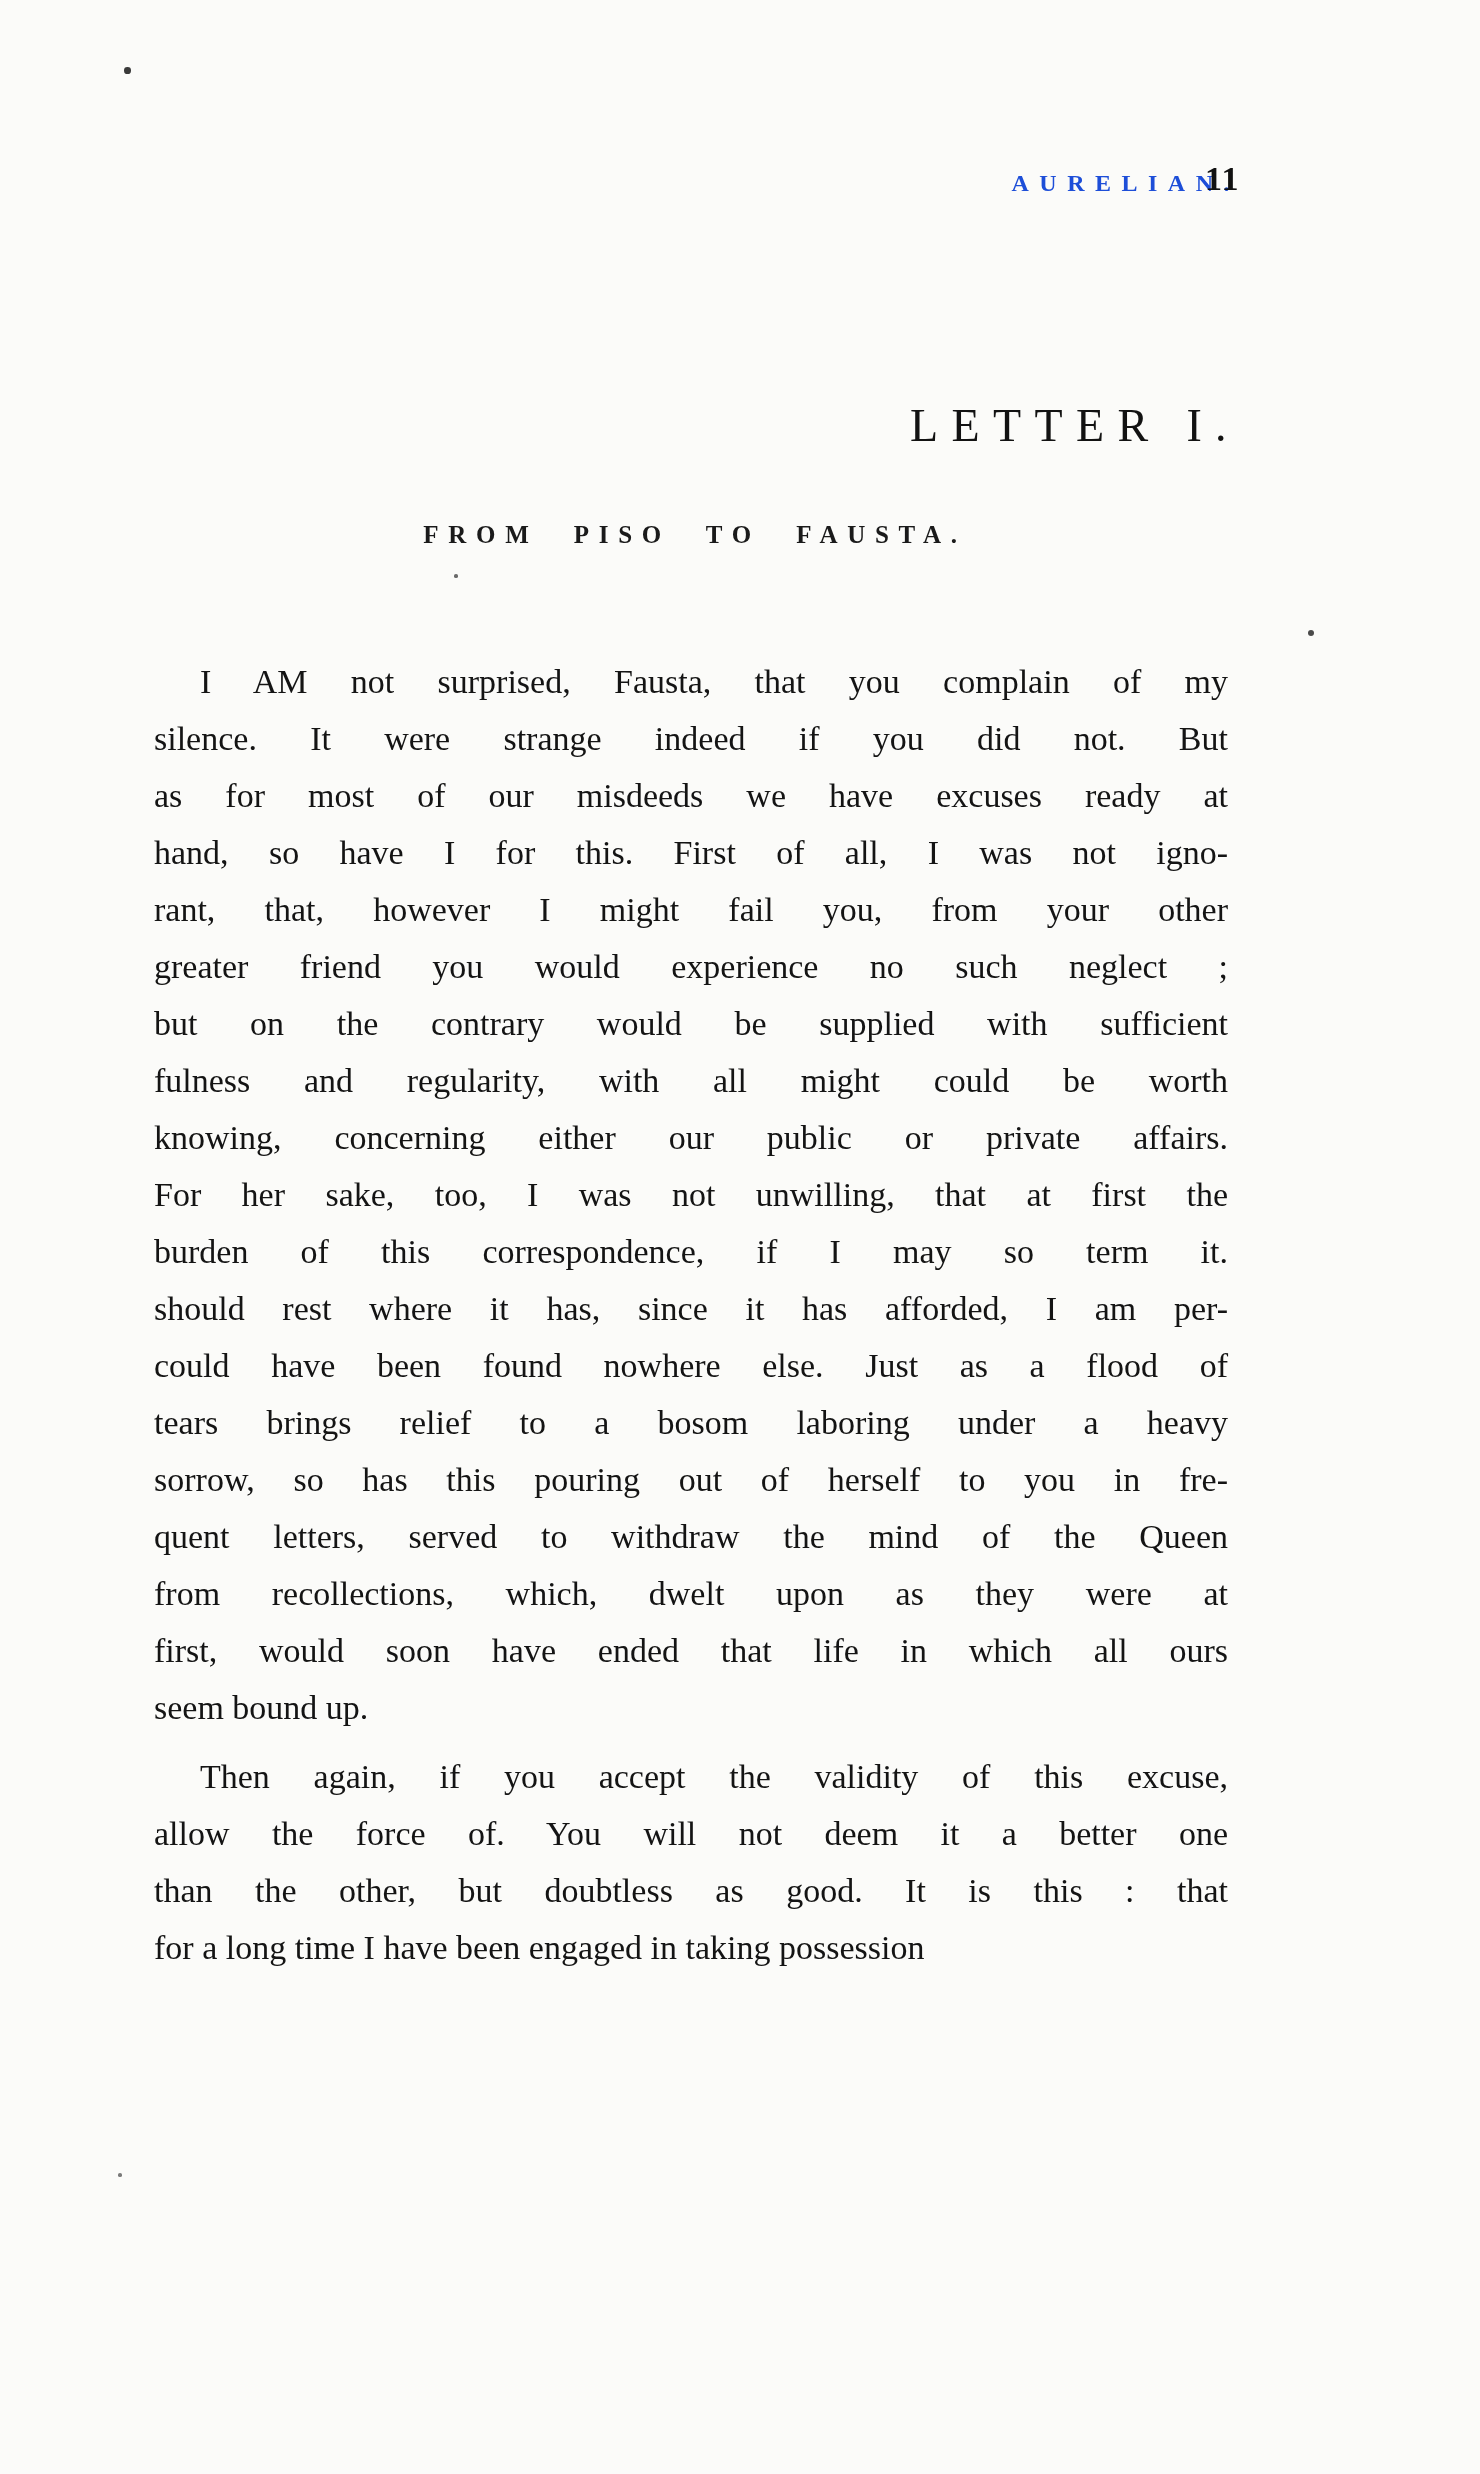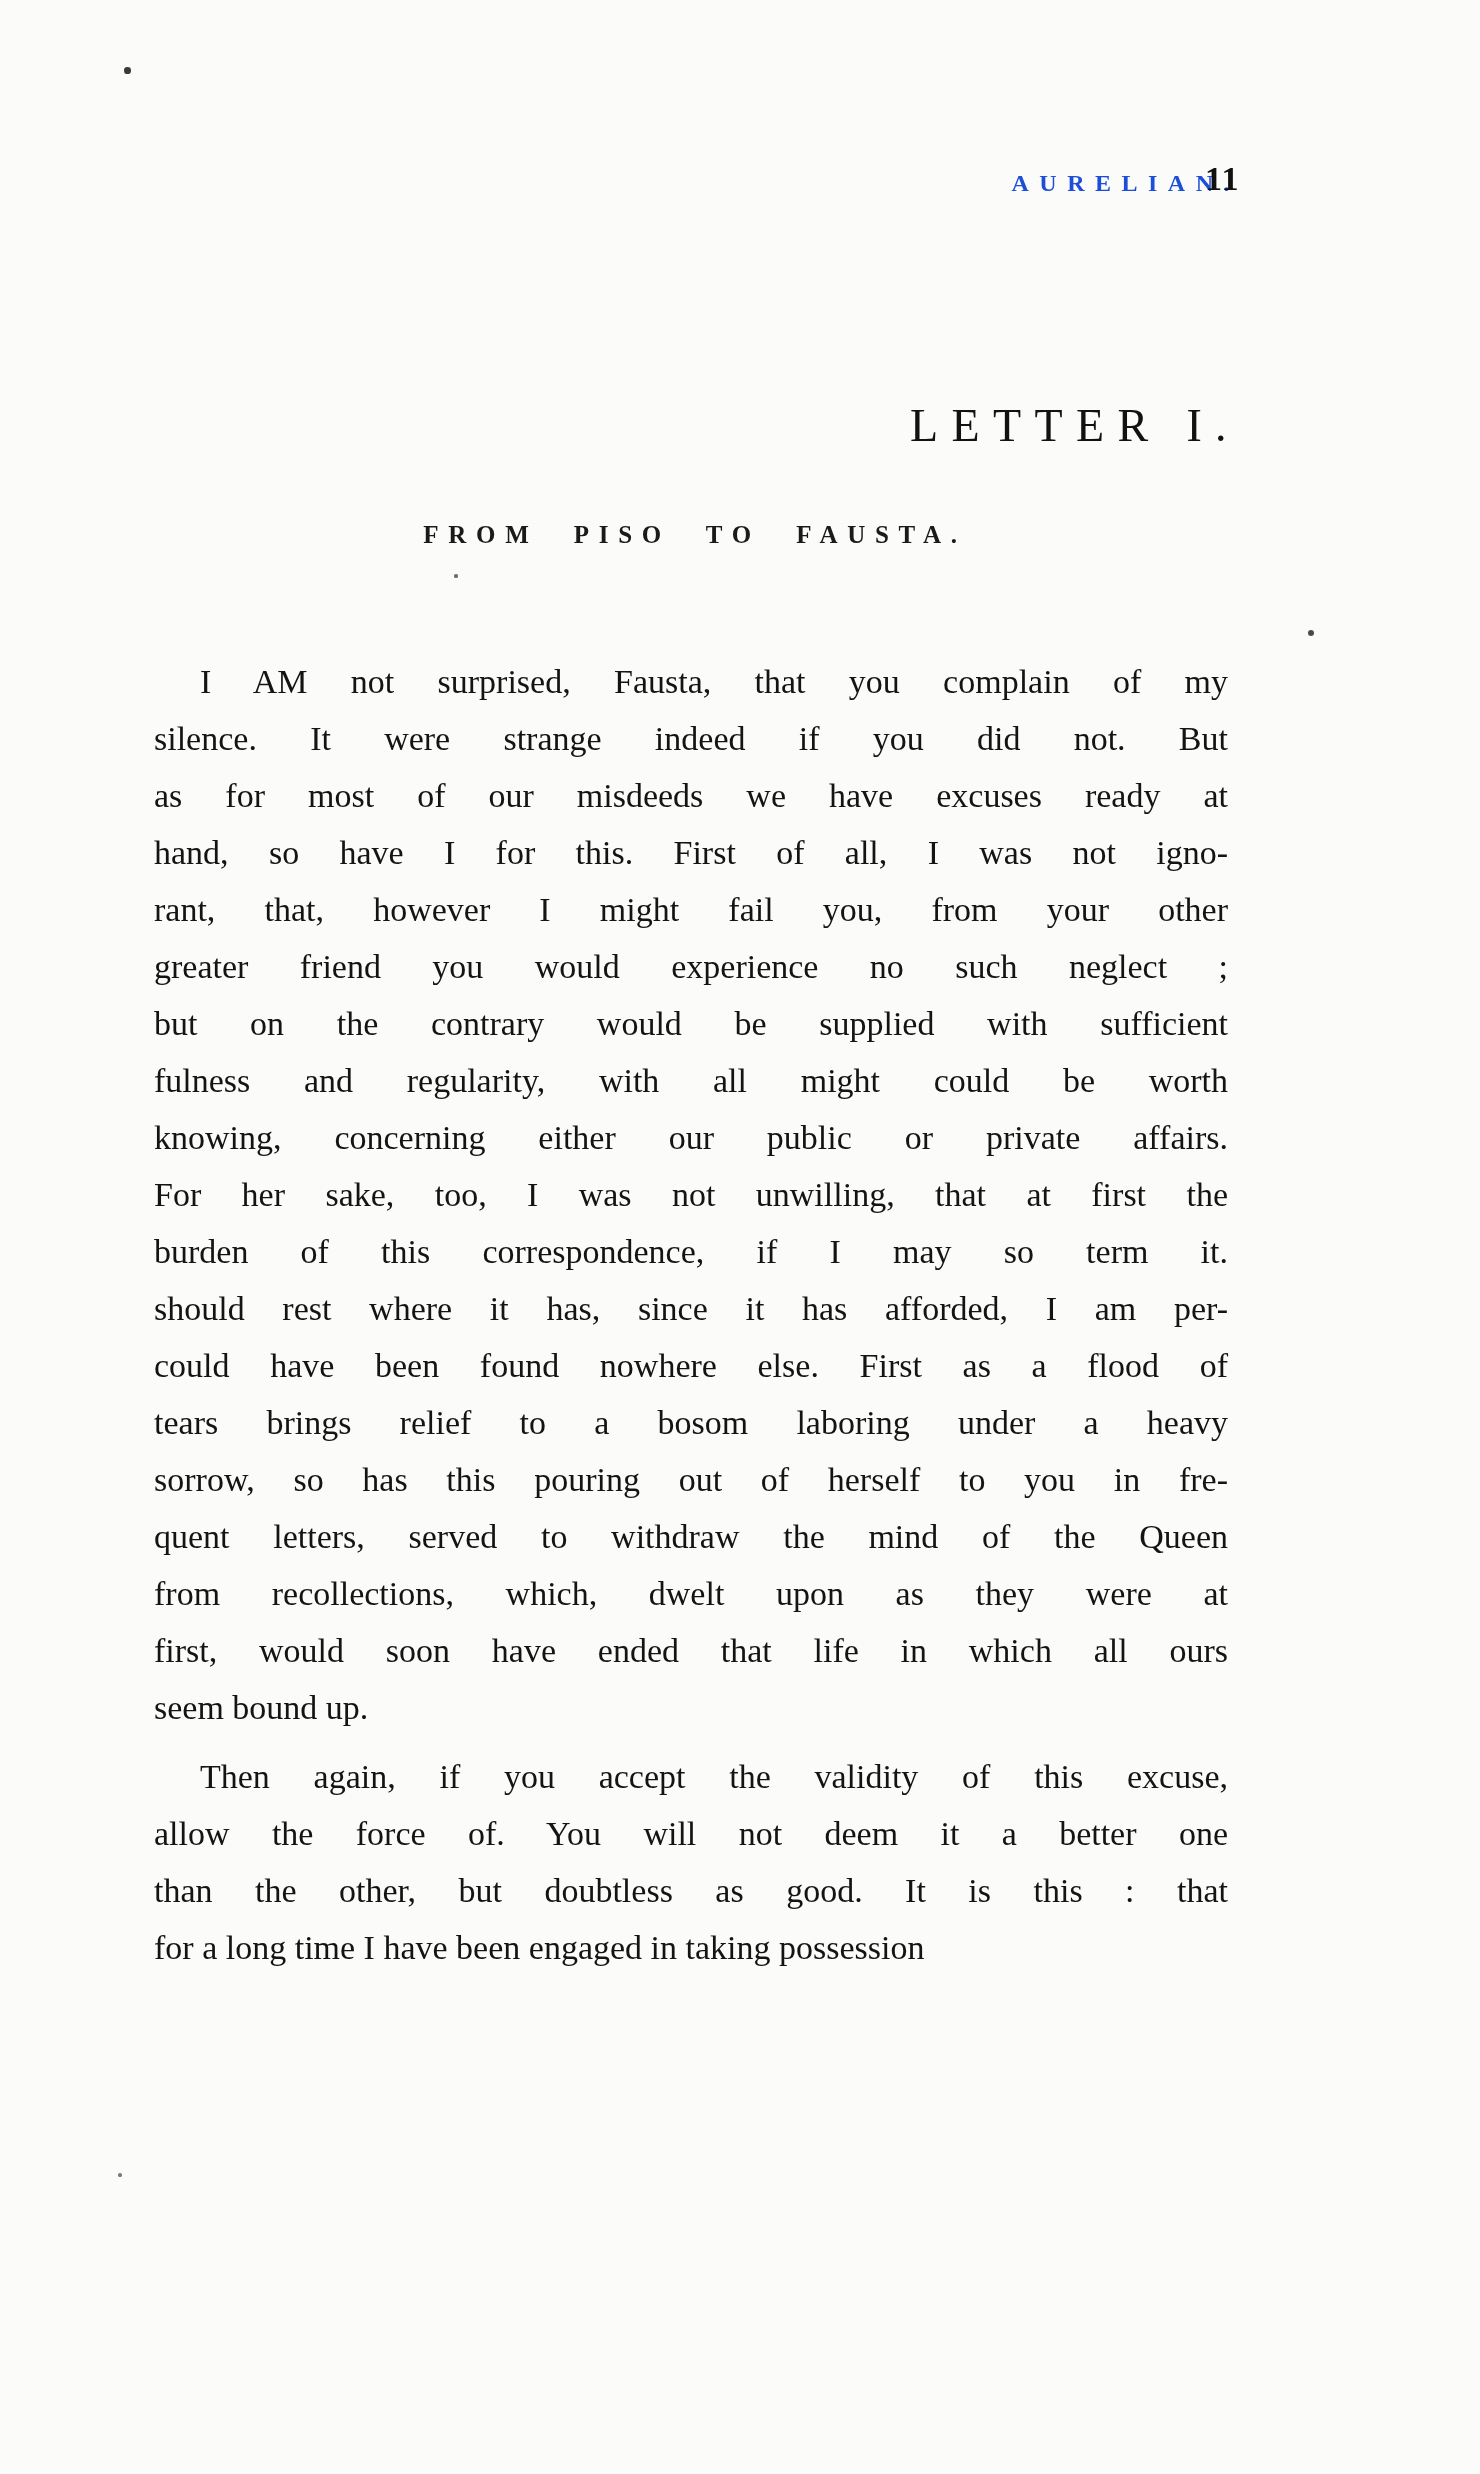--- a/index.html
+++ b/index.html
@@ -129,21 +129,21 @@
         <div class="line">as for most of our misdeeds we have excuses ready at</div>
         <div class="line">hand, so have I for this. First of all, I was not igno-</div>
         <div class="line">rant, that, however I might fail you, from your other</div>
         <div class="line">greater friend you would experience no such neglect ;</div>
         <div class="line">but on the contrary would be supplied with sufficient</div>
         <div class="line">fulness and regularity, with all might could be worth</div>
         <div class="line">knowing, concerning either our public or private affairs.</div>
         <div class="line">For her sake, too, I was not unwilling, that at first the</div>
         <div class="line">burden of this correspondence, if I may so term it.</div>
         <div class="line">should rest where it has, since it has afforded, I am per-</div>
-        <div class="line">could have been found nowhere else. First as a flood of</div>
+        <div class="line">could have been found nowhere else. Just as a flood of</div>
         <div class="line">tears brings relief to a bosom laboring under a heavy</div>
         <div class="line">sorrow, so has this pouring out of herself to you in fre-</div>
         <div class="line">quent letters, served to withdraw the mind of the Queen</div>
         <div class="line">from recollections, which, dwelt upon as they were at</div>
         <div class="line">first, would soon have ended that life in which all ours</div>
         <div class="line last">seem bound up.</div>
       </div>
       <div class="paragraph">
         <div class="line first">Then again, if you accept the validity of this excuse,</div>
         <div class="line">allow the force of. You will not deem it a better one</div>

